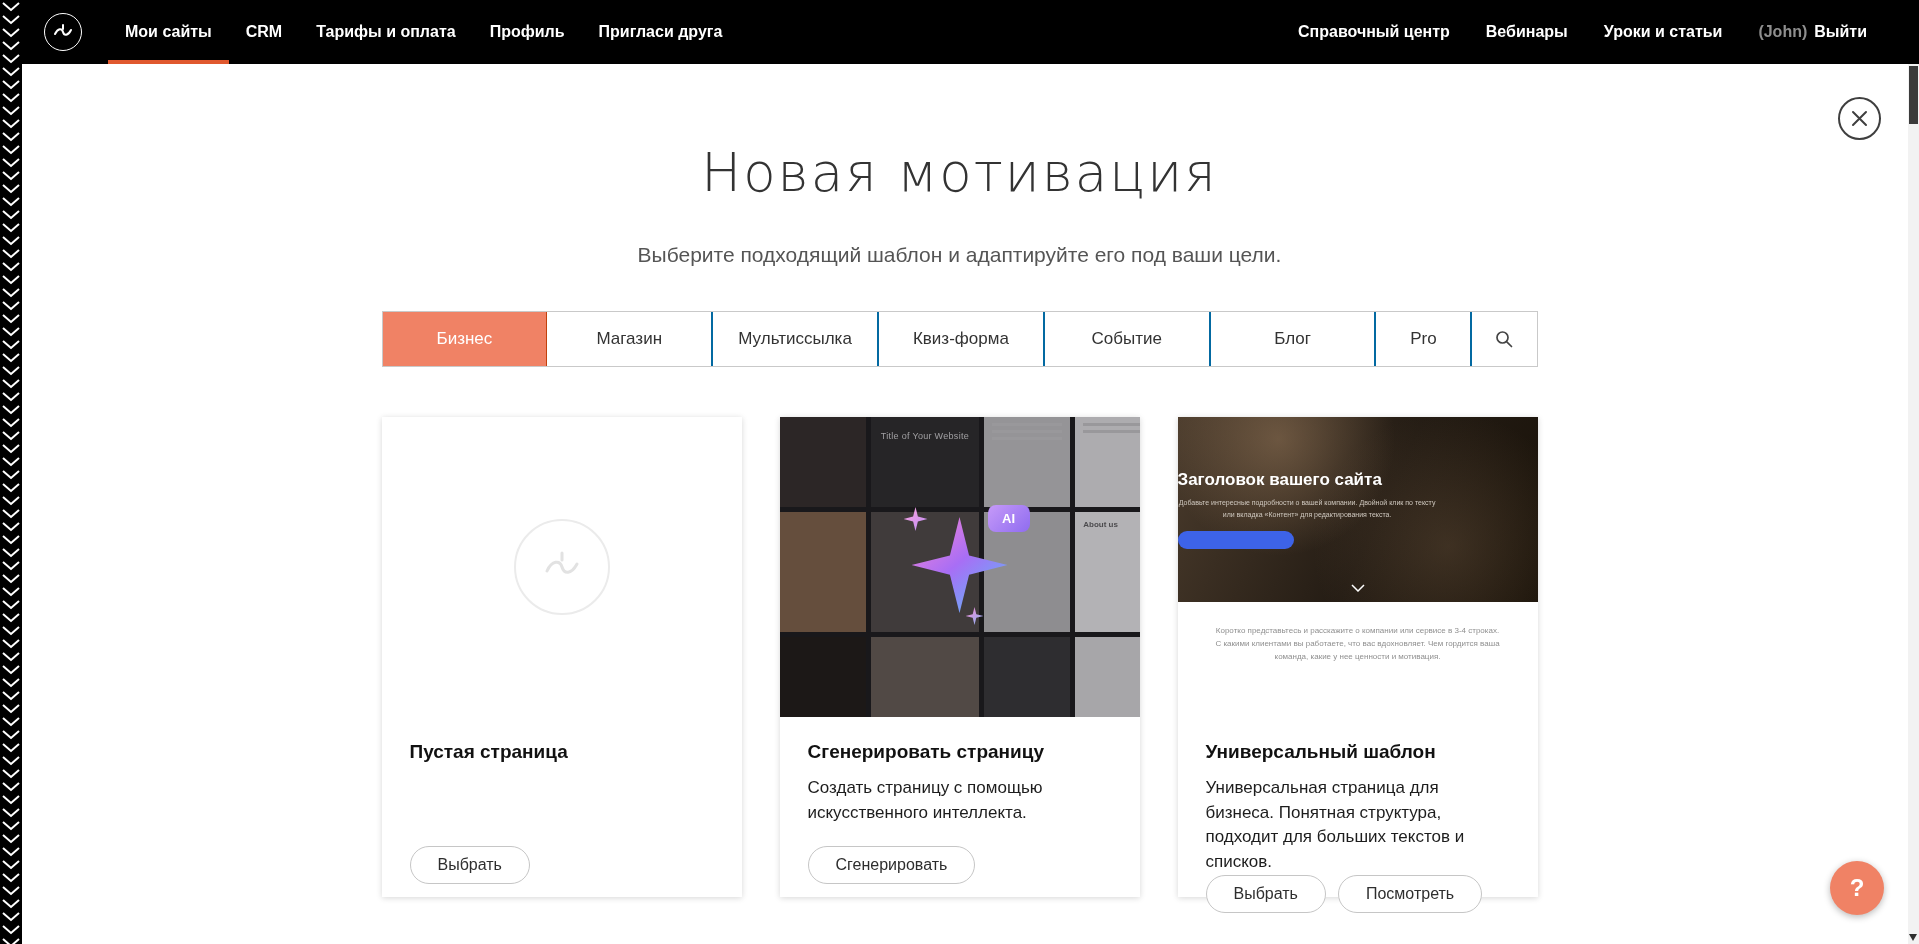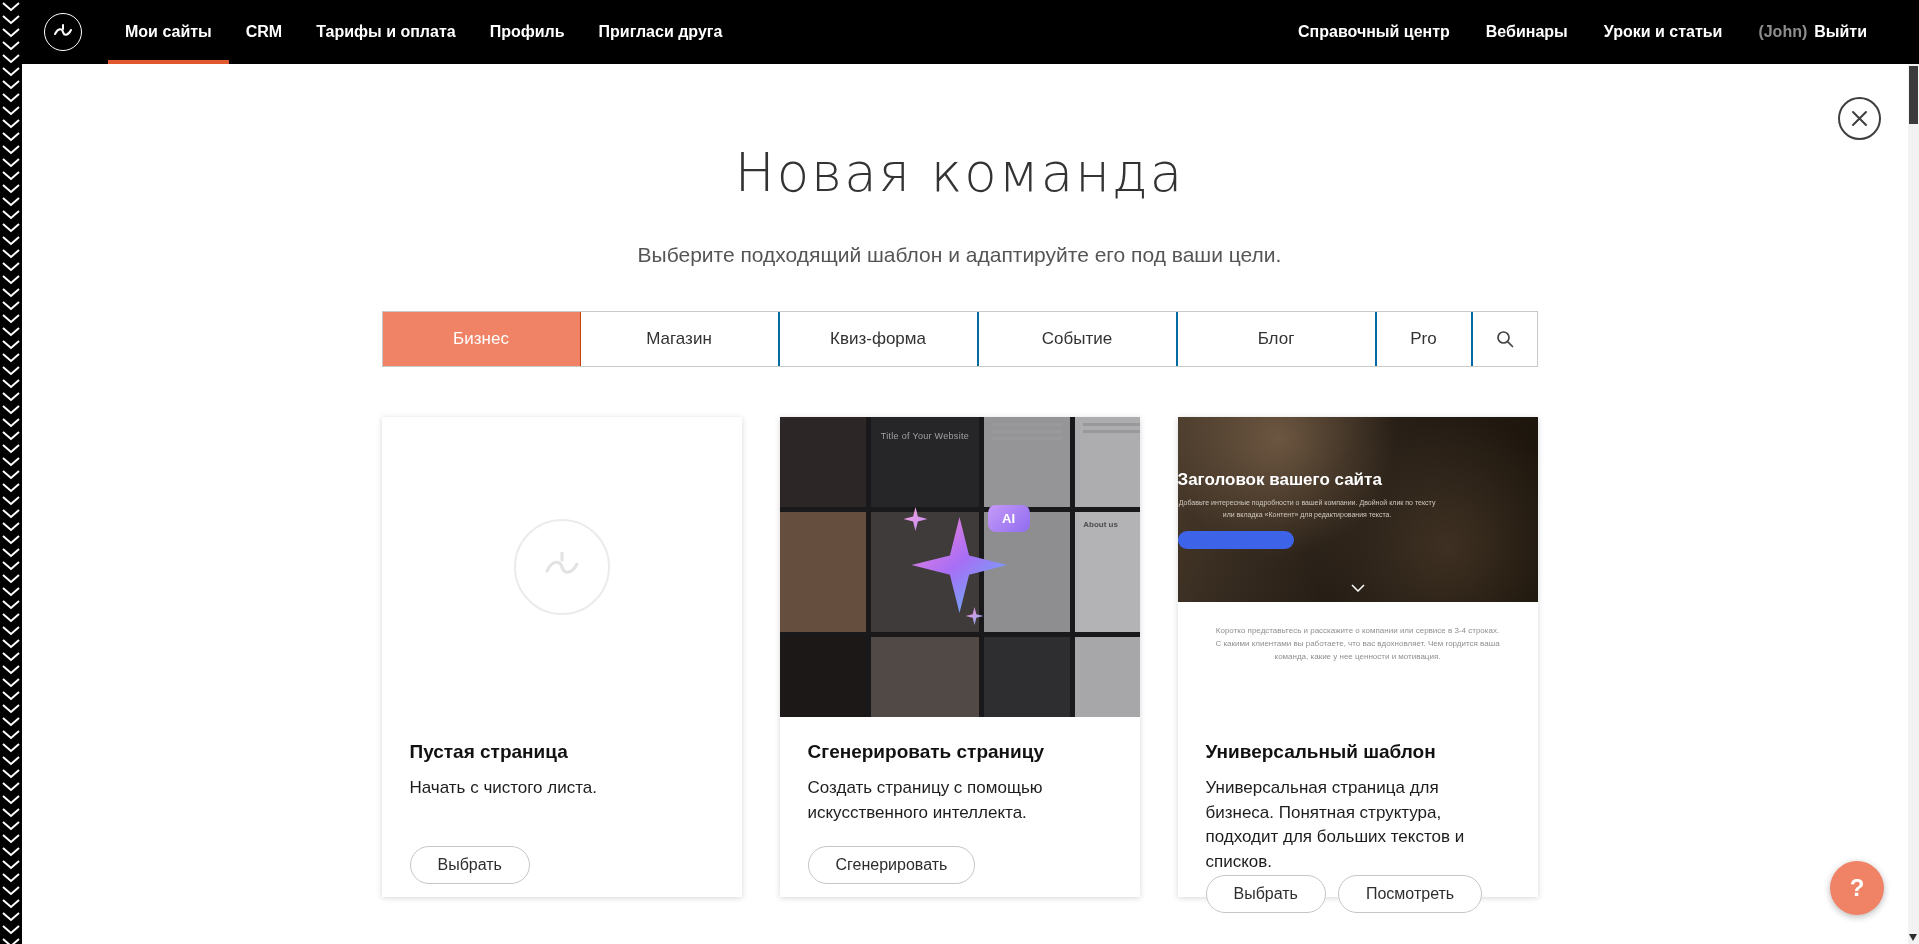--- a/index.html
+++ b/index.html
@@ -221,26 +221,27 @@
   </nav>
 </header>
 
 <button class="close-btn">
   <svg width="17" height="17" viewBox="0 0 17 17">
     <path d="M2 2 L15 15 M15 2 L2 15" stroke="#3f3f3f" stroke-width="2" stroke-linecap="round"></path>
   </svg>
 </button>
 
 <main class="content">
-  <h1 class="page-title">Новая команда</h1>
+  <h1 class="page-title">Новая мотивация</h1>
   <p class="page-subtitle">Выберите подходящий шаблон и адаптируйте его под ваши цели.</p>
 
   <div class="tabs">
     <div class="tab active">Бизнес</div>
     <div class="tab">Магазин</div>
+    <div class="tab">Мультиссылка</div>
     <div class="tab">Квиз-форма</div>
     <div class="tab">Событие</div>
     <div class="tab">Блог</div>
     <div class="tab pro">Pro</div>
     <div class="tab search-cell">
       <svg width="20" height="20" viewBox="0 0 20 20">
         <circle cx="8.5" cy="8.5" r="5.5" stroke="#444" stroke-width="1.7" fill="none"></circle>
         <path d="M12.8 12.8 L17.5 17.5" stroke="#444" stroke-width="1.7" stroke-linecap="round"></path>
       </svg>
     </div>
@@ -252,21 +253,20 @@
       <div class="preview preview-blank">
         <div class="watermark-circle">
           <svg width="46" height="46" viewBox="0 0 46 46">
             <path d="M8 27 C 13 16, 21 16, 23 23 S 32 31, 38 20" stroke="#e2e2e2" stroke-width="3" fill="none" stroke-linecap="round"></path>
             <path d="M23 9 L23 16" stroke="#e2e2e2" stroke-width="3" stroke-linecap="round"></path>
           </svg>
         </div>
       </div>
       <div class="info">
         <div class="card-title">Пустая страница</div>
-        <div class="card-desc">Начать с чистого листа.</div>
         <div class="card-actions">
           <button class="pill-btn">Выбрать</button>
         </div>
       </div>
     </section>
 
     <section class="card">
       <div class="preview">
         <div class="collage">
           <div class="tile t1"></div>

